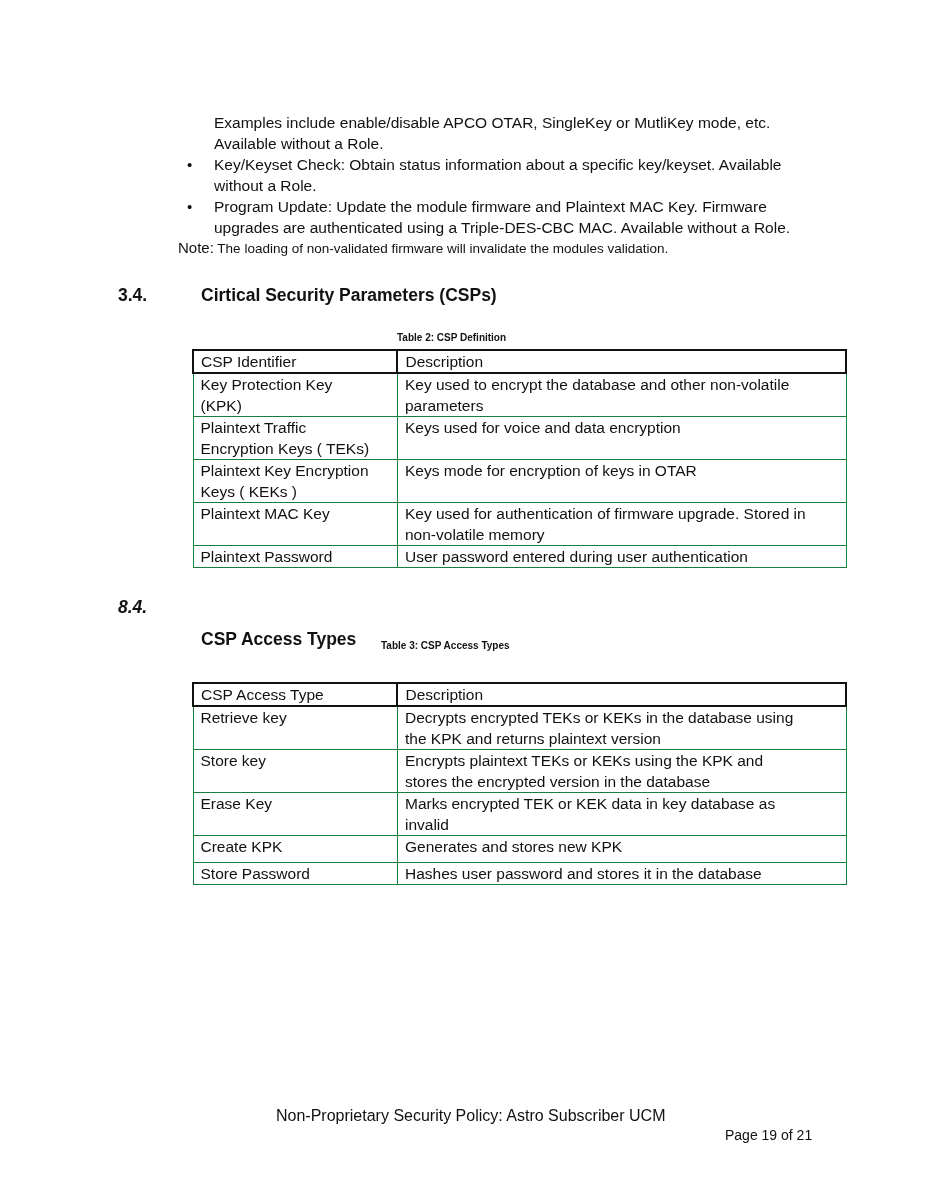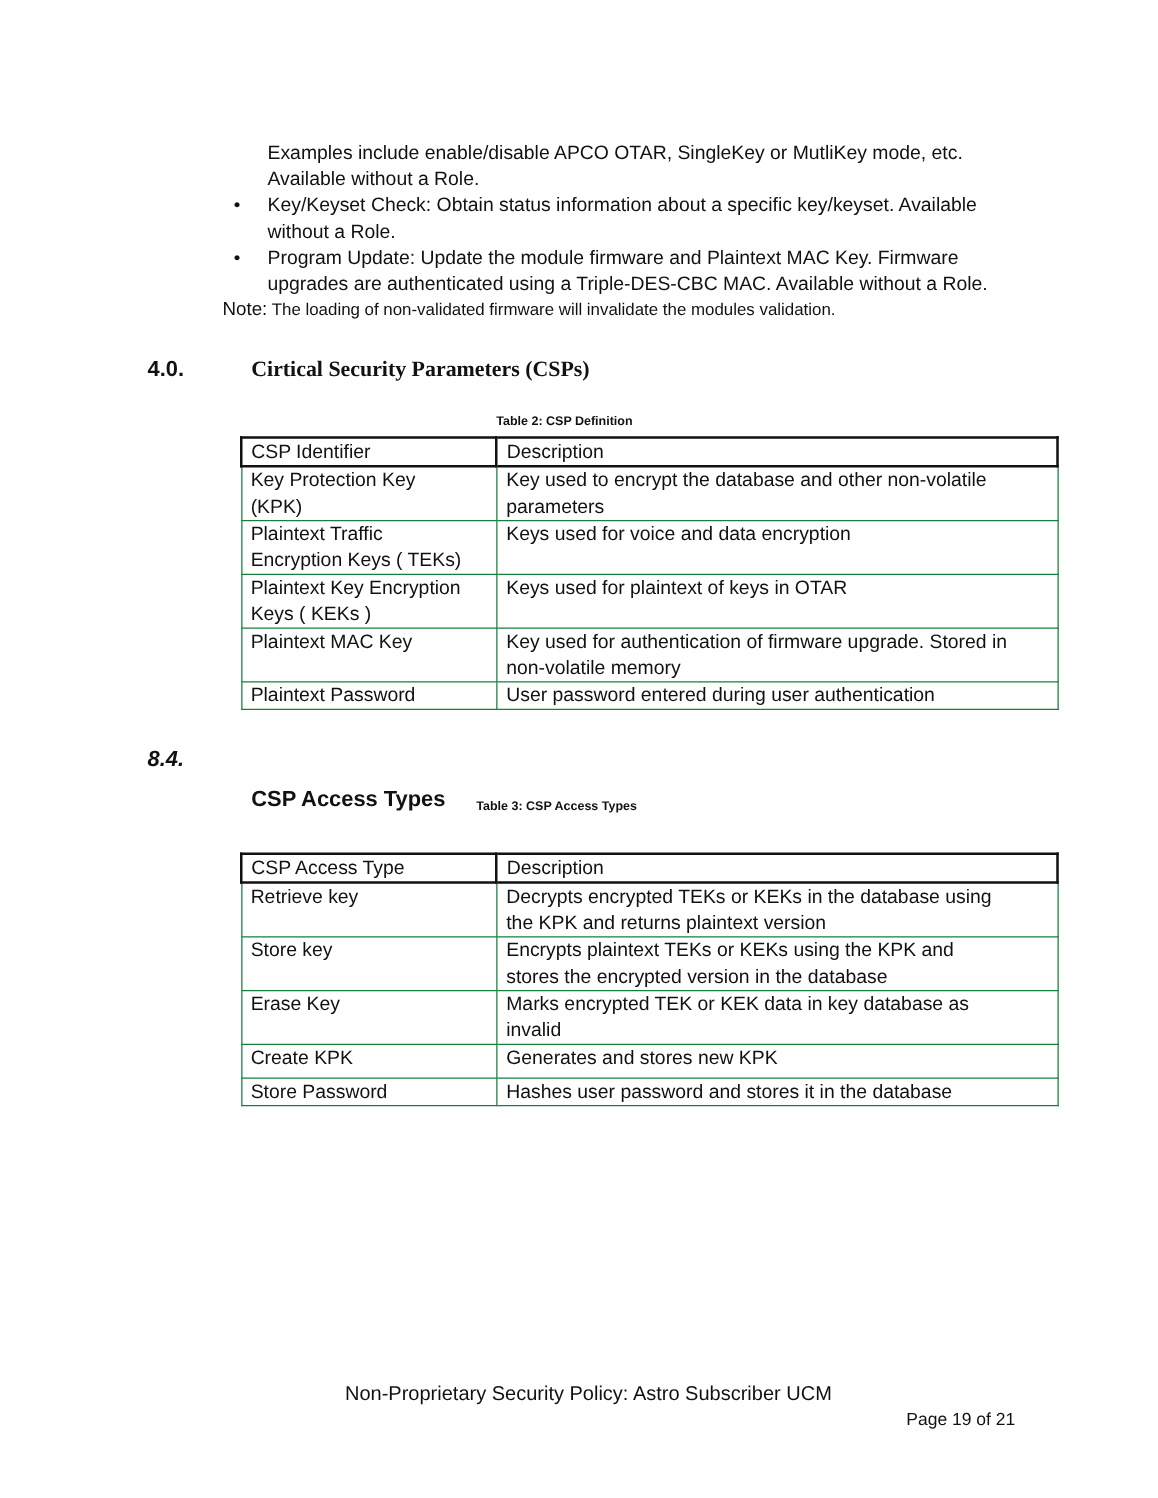--- a/index.html
+++ b/index.html
@@ -47,22 +47,22 @@
   <div style="margin-left:214px;">
     <div>Program Update: Update the module firmware and Plaintext MAC Key.  Firmware</div>
     <div>upgrades are authenticated using a Triple-DES-CBC MAC.  Available without a Role.</div>
   </div>
 </div>
 
 <div class="abs note" style="left:178px; top:239px;">
   <span class="note-label">Note:</span><span> The loading of non-validated firmware will invalidate the modules validation.</span>
 </div>
 
-<div class="abs heading" style="left:118px; top:285px;">4.0.</div>
-<div class="abs heading" style="left:201px; top:285px;font-family:Liberation Serif, serif;">Cirtical Security Parameters (CSPs)</div>
+<div class="abs heading" style="left:118px; top:285px;">3.4.</div>
+<div class="abs heading" style="left:201px; top:285px;">Cirtical Security Parameters (CSPs)</div>
 
 <div class="caption" style="left:397px; top:332px;">Table 2: CSP Definition</div>
 
 <table class="doc" style="left:192px; top:349px; width:655px;">
   <colgroup>
       <col style="width:205px">
       <col style="width:450px">
     </colgroup>
   <tbody>
       <tr>
@@ -87,21 +87,21 @@
     <td>
           <div>Keys used for voice and data encryption</div>
         </td>
   </tr>
   <tr>
     <td>
           <div>Plaintext Key Encryption</div>
           <div>Keys ( KEKs )</div>
         </td>
     <td>
-          <div>Keys used for plaintext of keys in OTAR</div>
+          <div>Keys mode for encryption of keys in OTAR</div>
         </td>
   </tr>
   <tr>
     <td>
           <div>Plaintext MAC Key</div>
         </td>
     <td>
           <div>Key used for authentication of firmware upgrade. Stored in</div>
           <div>non-volatile memory</div>
         </td>

